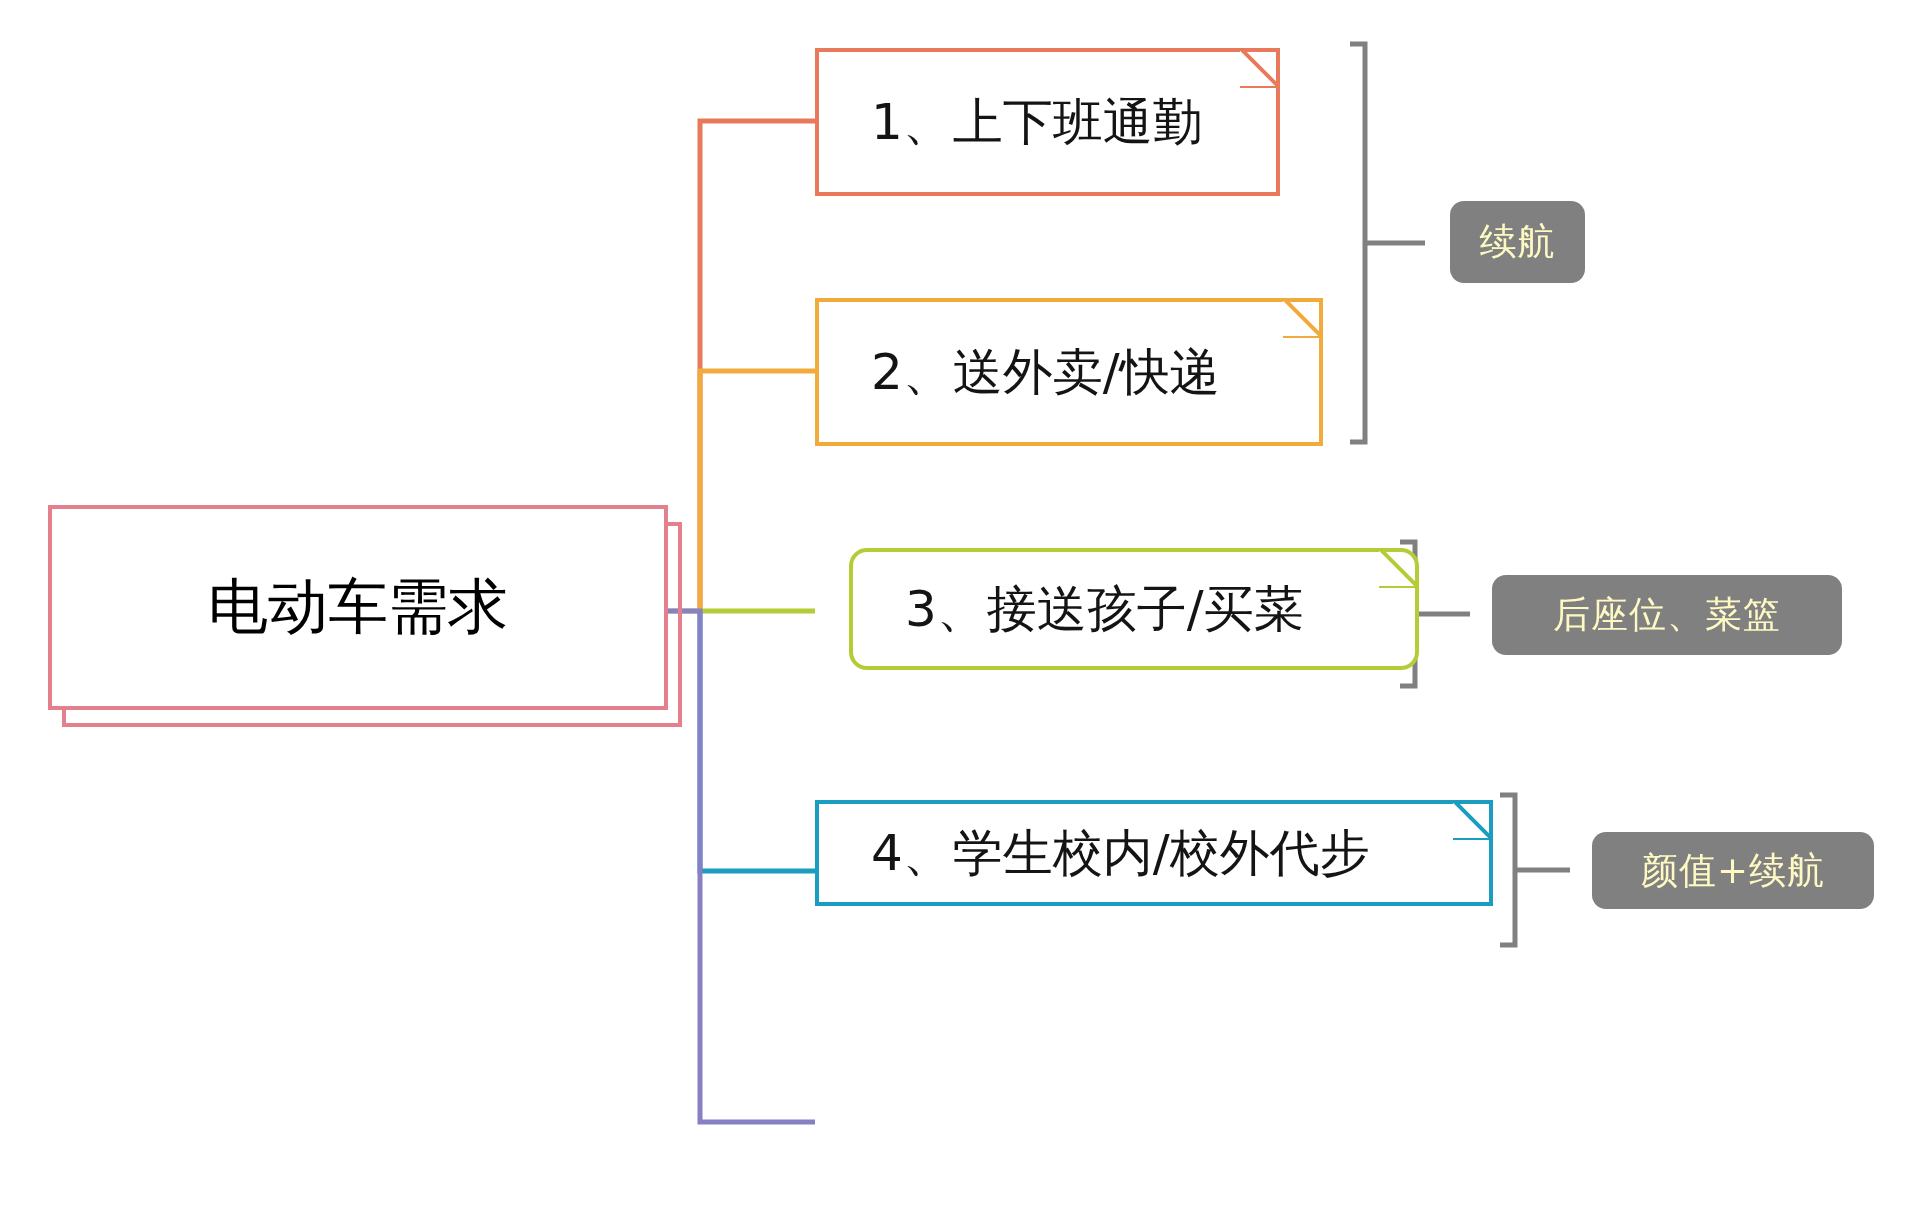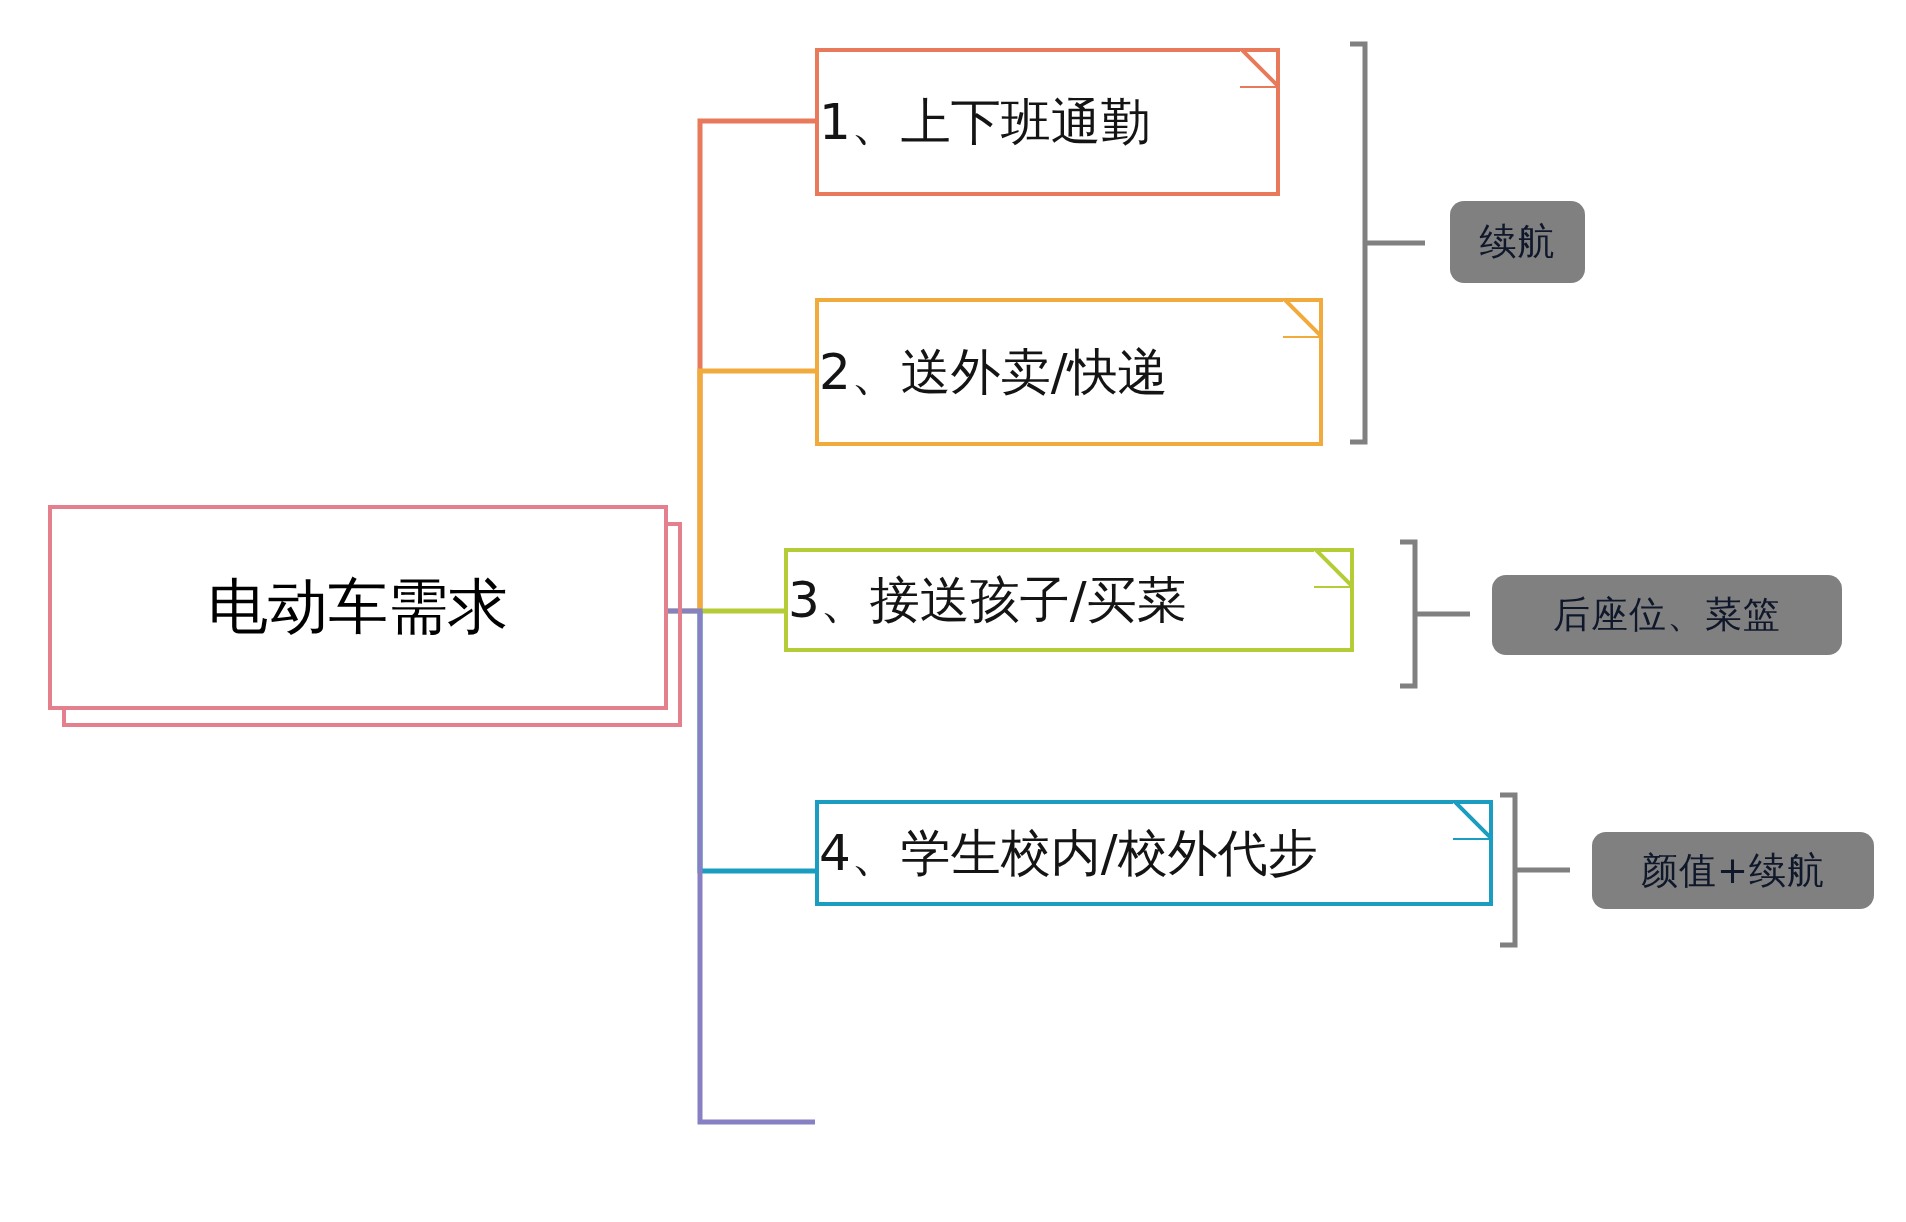--- a/index.html
+++ b/index.html
@@ -85,36 +85,37 @@
     justify-content: center;
     z-index: 3;
   }
   #root-label .label { font-size: 60px; }
 
   
   .child {
     border-width: 4px;
     border-style: solid;
     justify-content: flex-start;
+    padding-left: 52px;
   }
   .child .fold {
     position: absolute;
     right: -4px;
     top: -4px;
     width: 40px;
     height: 40px;
     z-index: 4;
   }
 
   
   .badge {
     position: absolute;
     background: #808080;
     border-radius: 14px;
-    color: #0f172a;
+    color: #fef9c3;
     display: flex;
     align-items: center;
     justify-content: center;
     white-space: nowrap;
     font-size: 37px;
     letter-spacing: 1px;
     box-sizing: border-box;
     padding: 0 22px;
   }
 
@@ -168,21 +169,21 @@
   </div>
 
   <div class="node child" style="left:815px; top:298px; width:508px; height:148px; border-color:#f0ab3c;">
     <svg class="fold" viewBox="0 0 40 40" xmlns="http://www.w3.org/2000/svg">
       <polygon points="0,0 40,40 0,40" fill="#ffffff"></polygon>
       <polyline points="0,0 40,40 0,40" fill="none" stroke="#f0ab3c" stroke-width="4"></polyline>
     </svg>
     <span class="label">2、送外卖/快递</span>
   </div>
 
-  <div class="node child" style="left:784px; top:548px; width:570px; height:104px; border-color:#b5cc36;">
+  <div class="node child" style="left:849px; top:548px; width:570px; height:122px; border-color:#b5cc36;border-radius:18px;">
     <svg class="fold" viewBox="0 0 40 40" xmlns="http://www.w3.org/2000/svg">
       <polygon points="0,0 40,40 0,40" fill="#ffffff"></polygon>
       <polyline points="0,0 40,40 0,40" fill="none" stroke="#b5cc36" stroke-width="4"></polyline>
     </svg>
     <span class="label">3、接送孩子/买菜</span>
   </div>
 
   <div class="node child" style="left:815px; top:800px; width:678px; height:106px; border-color:#1a9dc0;">
     <svg class="fold" viewBox="0 0 40 40" xmlns="http://www.w3.org/2000/svg">
       <polygon points="0,0 40,40 0,40" fill="#ffffff"></polygon>

